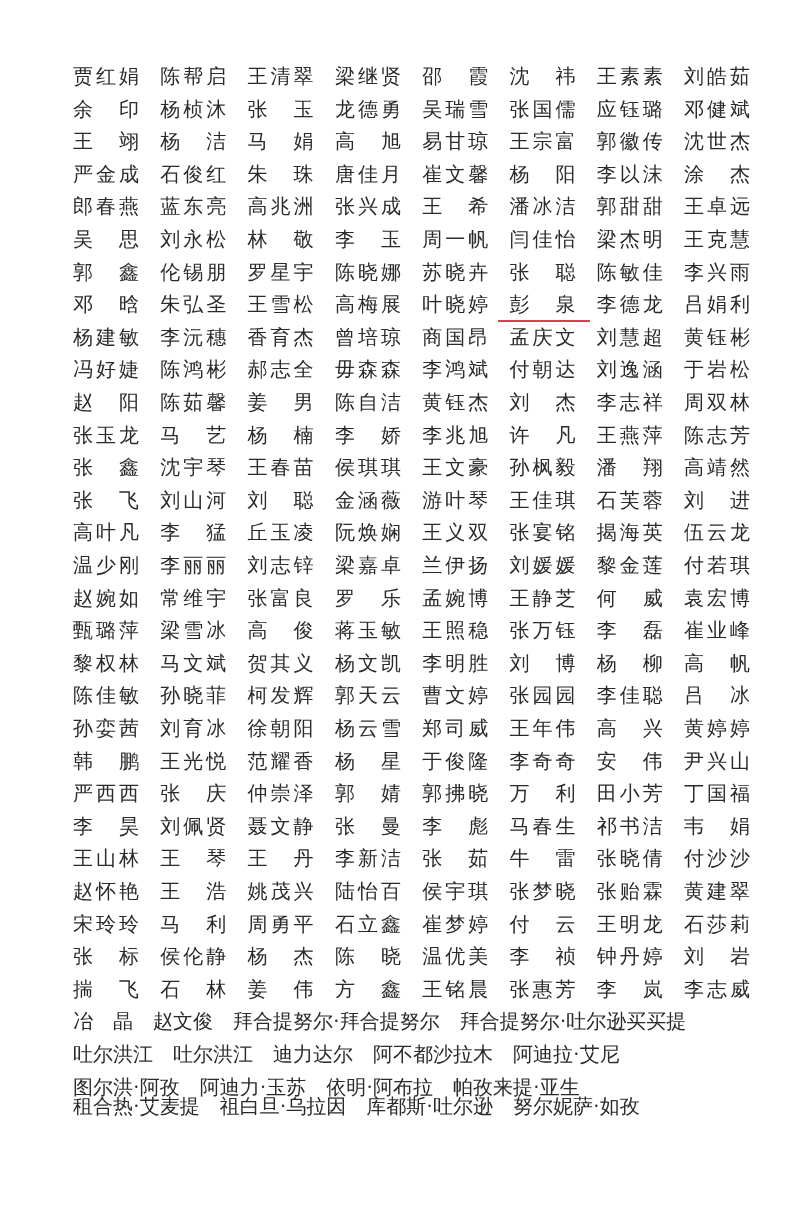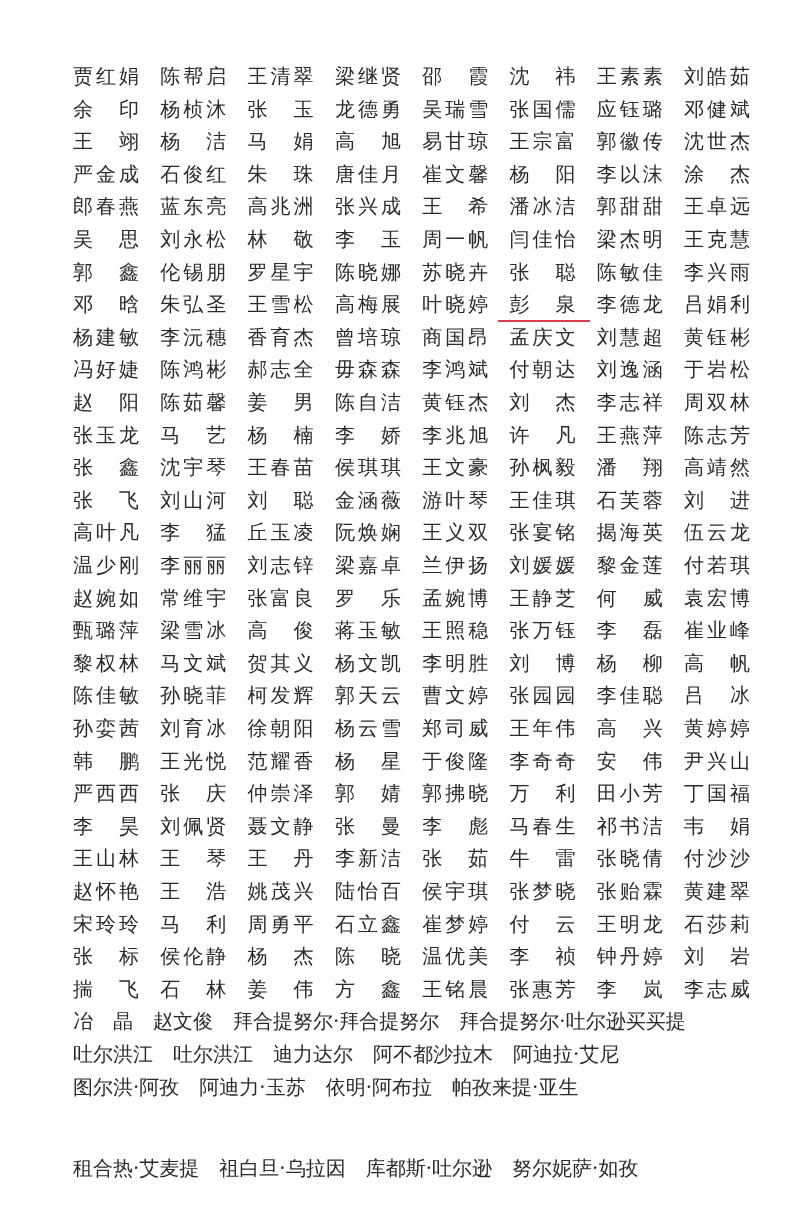--- a/index.html
+++ b/index.html
@@ -5,21 +5,21 @@
   html, body { margin: 0; padding: 0; background: #ffffff; }
   body { width: 808px; height: 1212px; position: relative; overflow: hidden;
          font-family: "DejaVu Serif", "Liberation Serif", serif; color: #2a2a2a; }
   .page { position: absolute; left: 0; top: 0; width: 808px; height: 1212px; }
   .grid-row { position: absolute; left: 73px; height: 32px; width: 700px; }
   .name { position: absolute; top: 0; width: 66px; height: 28px;
           font-size: 20px; line-height: 28px; display: flex; justify-content: space-between;
           letter-spacing: 0; white-space: nowrap; }
   .free-row { position: absolute; left: 73px; height: 32px; font-size: 20px; line-height: 28px;
               white-space: nowrap; word-spacing: 0; }
-  .free-row span.nm { margin-right: 20px; }
+  .free-row span.nm { margin-right: 20px; font-family: Liberation Serif, serif; }
   .underline { position: absolute; height: 2px; background: #d8404c; }
 </style>
 </head>
 <body>
 
 <div class="page" id="page">
     <div class="grid-row" style="top: 62px;">
       <div class="name" style="left: 0px;">
         <span>贾</span>
         <span>红</span>
@@ -1165,15 +1165,15 @@
       </div>
       <div class="name" style="left: 611.1px;">
         <span>李</span>
         <span>志</span>
         <span>威</span>
       </div>
     </div>
     <div class="free-row" style="top: 1007.4px;"><span class="nm">冶　晶</span><span class="nm">赵文俊</span><span class="nm">拜合提努尔·拜合提努尔</span><span class="nm">拜合提努尔·吐尔逊买买提</span></div>
     <div class="free-row" style="top: 1040px;"><span class="nm">吐尔洪江</span><span class="nm">吐尔洪江</span><span class="nm">迪力达尔</span><span class="nm">阿不都沙拉木</span><span class="nm">阿迪拉·艾尼</span></div>
     <div class="free-row" style="top: 1072.6px;"><span class="nm">图尔洪·阿孜</span><span class="nm">阿迪力·玉苏</span><span class="nm">依明·阿布拉</span><span class="nm">帕孜来提·亚生</span></div>
-    <div class="free-row" style="top: 1154px;"><span class="nm">租合热·艾麦提</span><span class="nm">祖白旦·乌拉因</span><span class="nm">库都斯·吐尔逊</span><span class="nm">努尔妮萨·如孜</span></div>
+    <div class="free-row" style="top: 1092px;"><span class="nm">租合热·艾麦提</span><span class="nm">祖白旦·乌拉因</span><span class="nm">库都斯·吐尔逊</span><span class="nm">努尔妮萨·如孜</span></div>
     <div class="underline" style="background: rgb(216, 64, 76); left: 497.5px; width: 92px; top: 320.2px;"></div>
   </div>
 
 </body></html>

